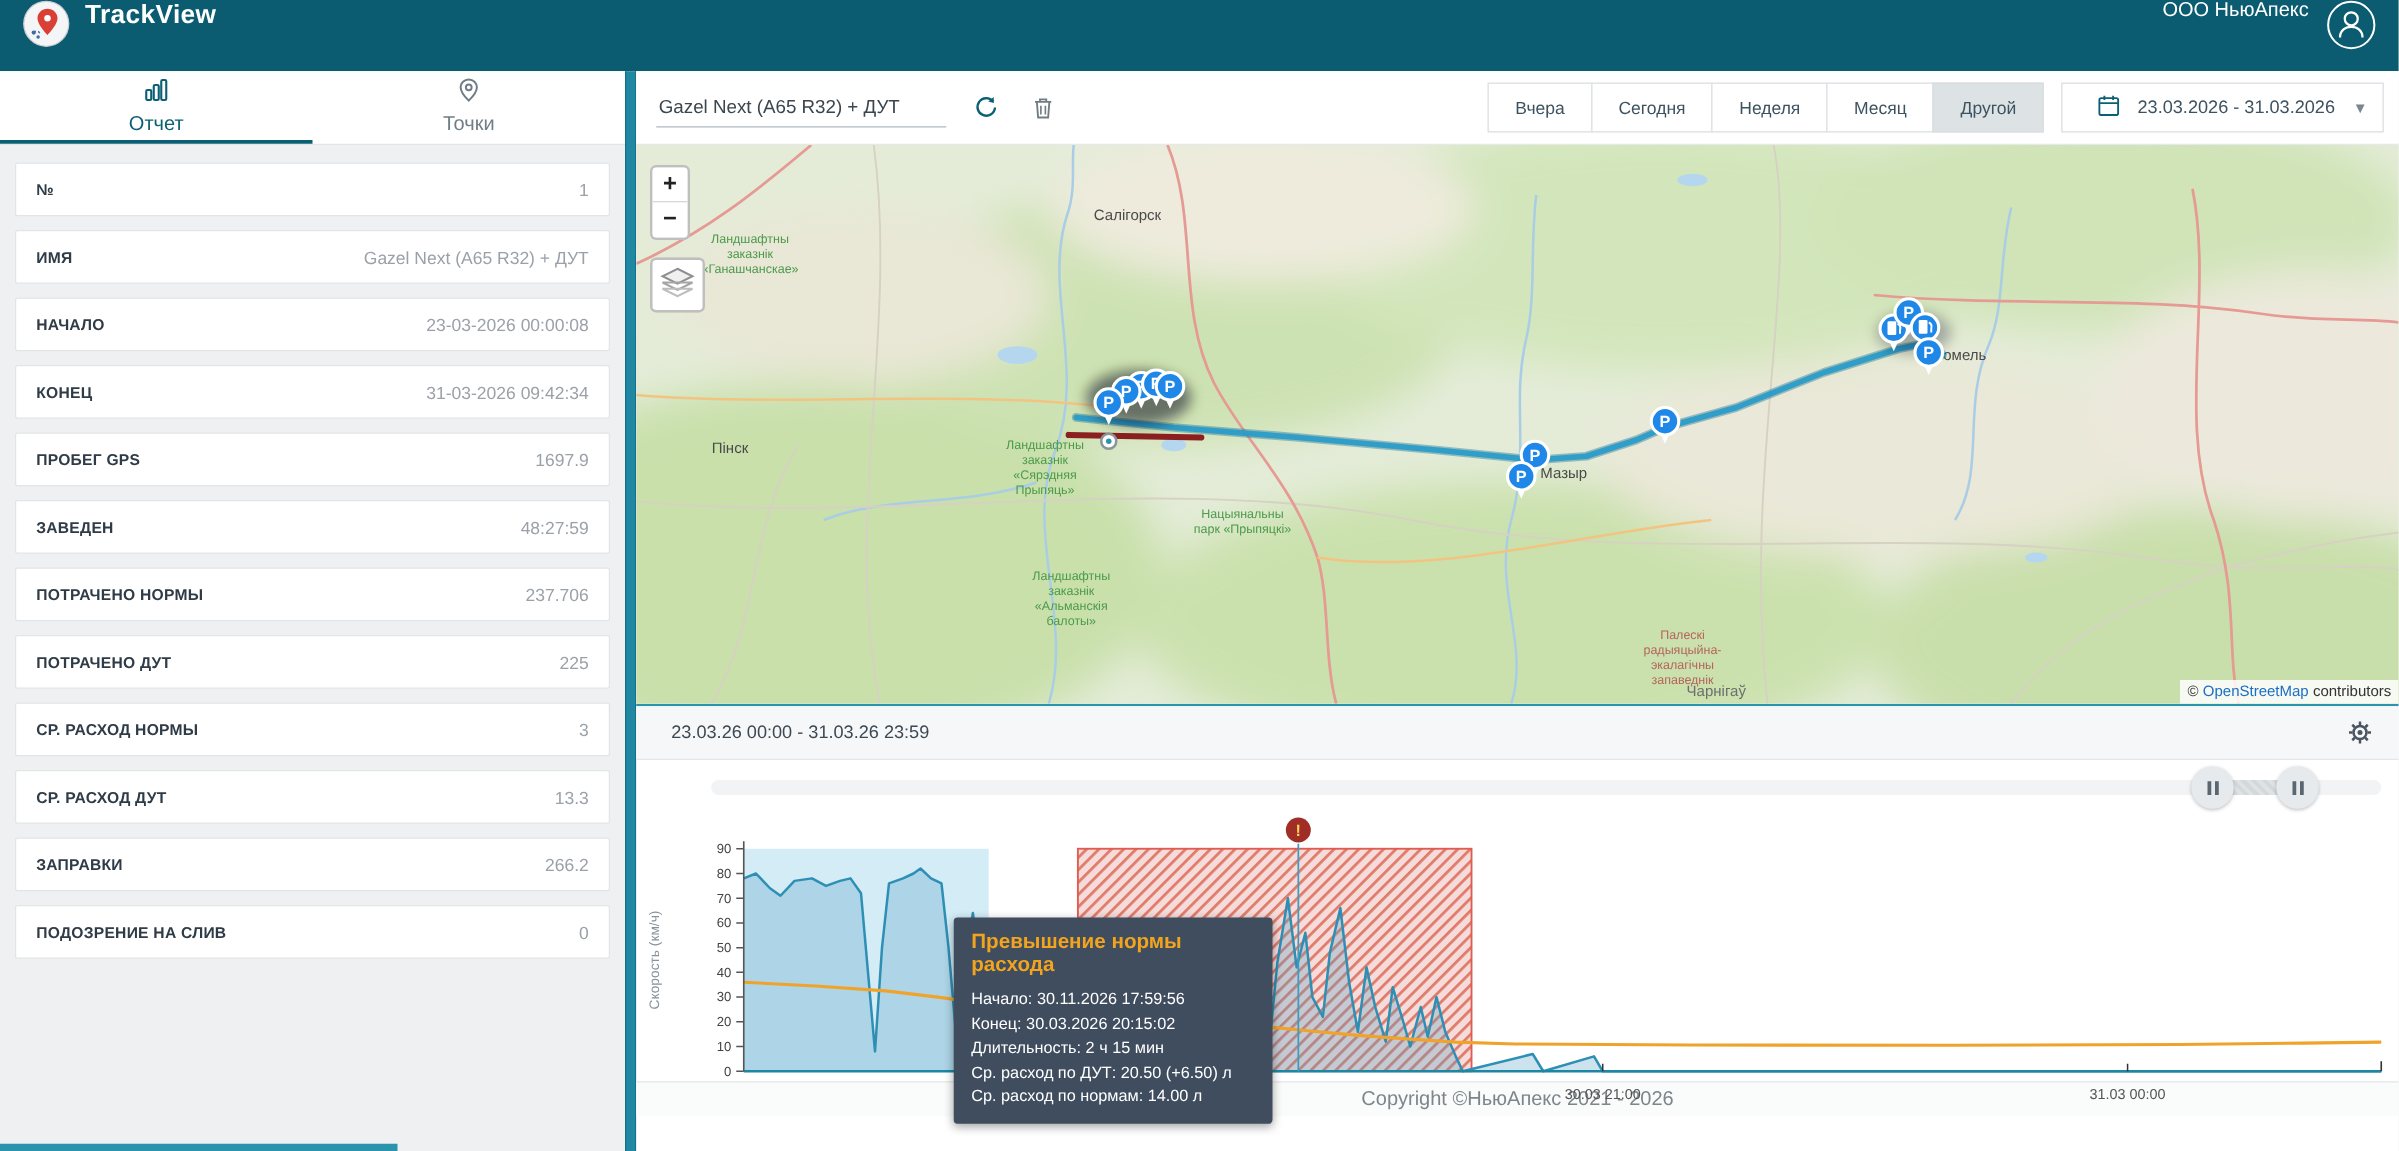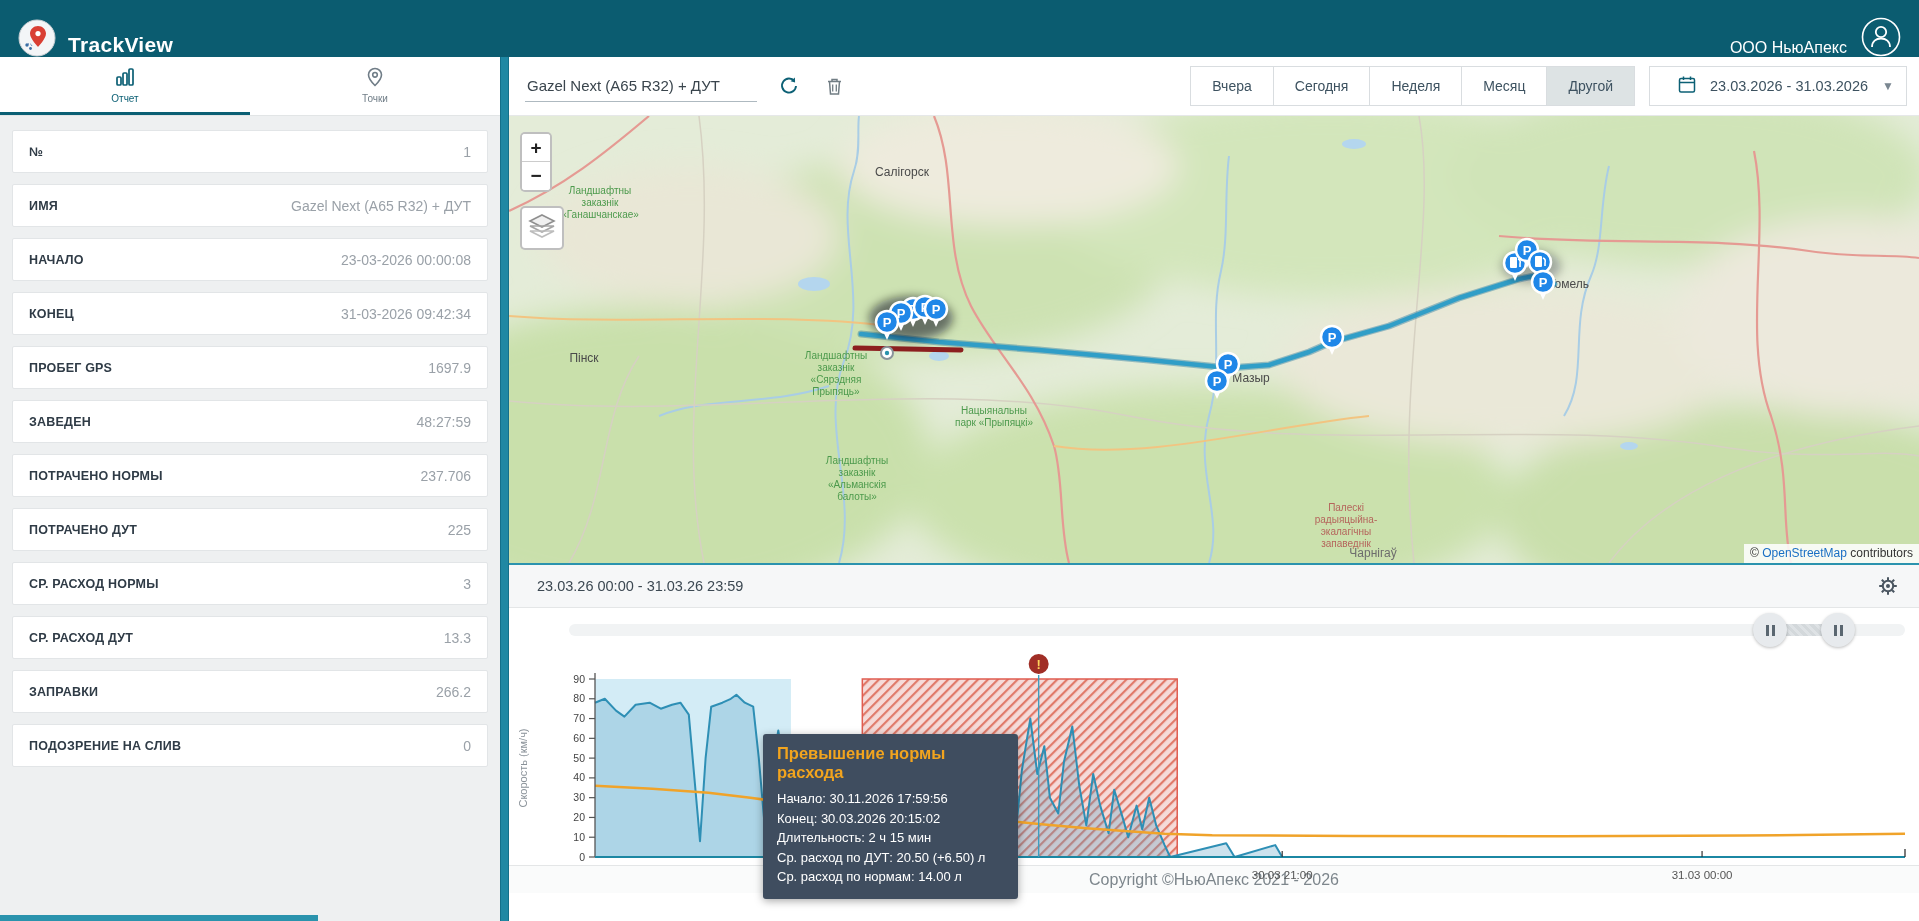--- a/index.html
+++ b/index.html
@@ -1,37 +1,37 @@
 <!DOCTYPE html>
 <html><head>
 <meta charset="utf-8">
 <style>
   * { box-sizing: border-box; }
   body { margin:0; width:1919px; height:921px; overflow:hidden;
          font-family:"Liberation Sans", sans-serif; background:#eef0f1; }
 
   
-  .header { height:57px; background:#0b5c70; display:flex; align-items:flex-end;
+  .header { height:57px; background:#0b5c70; display:flex; align-items:flex-start;
             padding:0 18px; color:#fff; }
   .logo { width:38px; height:38px; margin-right:12px; flex:0 0 auto; }
   .app-title { font-size:21px; font-weight:bold; letter-spacing:.3px; }
   .spacer { flex:1; }
   .company { font-size:16px; margin-right:14px; }
   .avatar { width:40px; height:40px; cursor:pointer; }
 
   
   .content { display:flex; height:864px; }
   .sidebar { width:500px; background:#eef0f1; position:relative; flex:0 0 auto; }
   .vdivider { width:9px; background:#2088a3; border-left:1px solid #15708a; border-right:1px solid #15708a; flex:0 0 auto; }
   .main { flex:1; display:flex; flex-direction:column; background:#fff; position:relative; min-width:0; }
 
   
   .tabs { height:59px; background:#fff; display:flex; border-bottom:1px solid #e2e5e6; }
   .tab { flex:1; display:flex; flex-direction:column; align-items:center; justify-content:center;
-         gap:3px; cursor:pointer; color:#707d87; font-size:10px; border-bottom:3px solid transparent; }
+         gap:3px; cursor:pointer; color:#707d87; font-size:16px; border-bottom:3px solid transparent; }
   .tab.active { color:#0b5f74; border-bottom-color:#0b5f74; }
   .rows { padding:14px 12px 0; display:flex; flex-direction:column; gap:11px; }
   .row { height:43px; background:#fff; border:1px solid #e2e5e7; border-radius:2px;
          display:flex; align-items:center; justify-content:space-between; padding:0 16px; }
   .row .lbl { font-size:12.5px; font-weight:bold; color:#2f3b46; letter-spacing:.2px; }
   .row .val { font-size:14px; color:#9aa1a8; text-align:right; }
   .sb-thumb { position:absolute; left:0; bottom:0; width:318px; height:6px; background:#2a93ad; cursor:pointer; }
 
   
   .toolbar { height:59px; display:flex; align-items:center; padding-left:16px;

